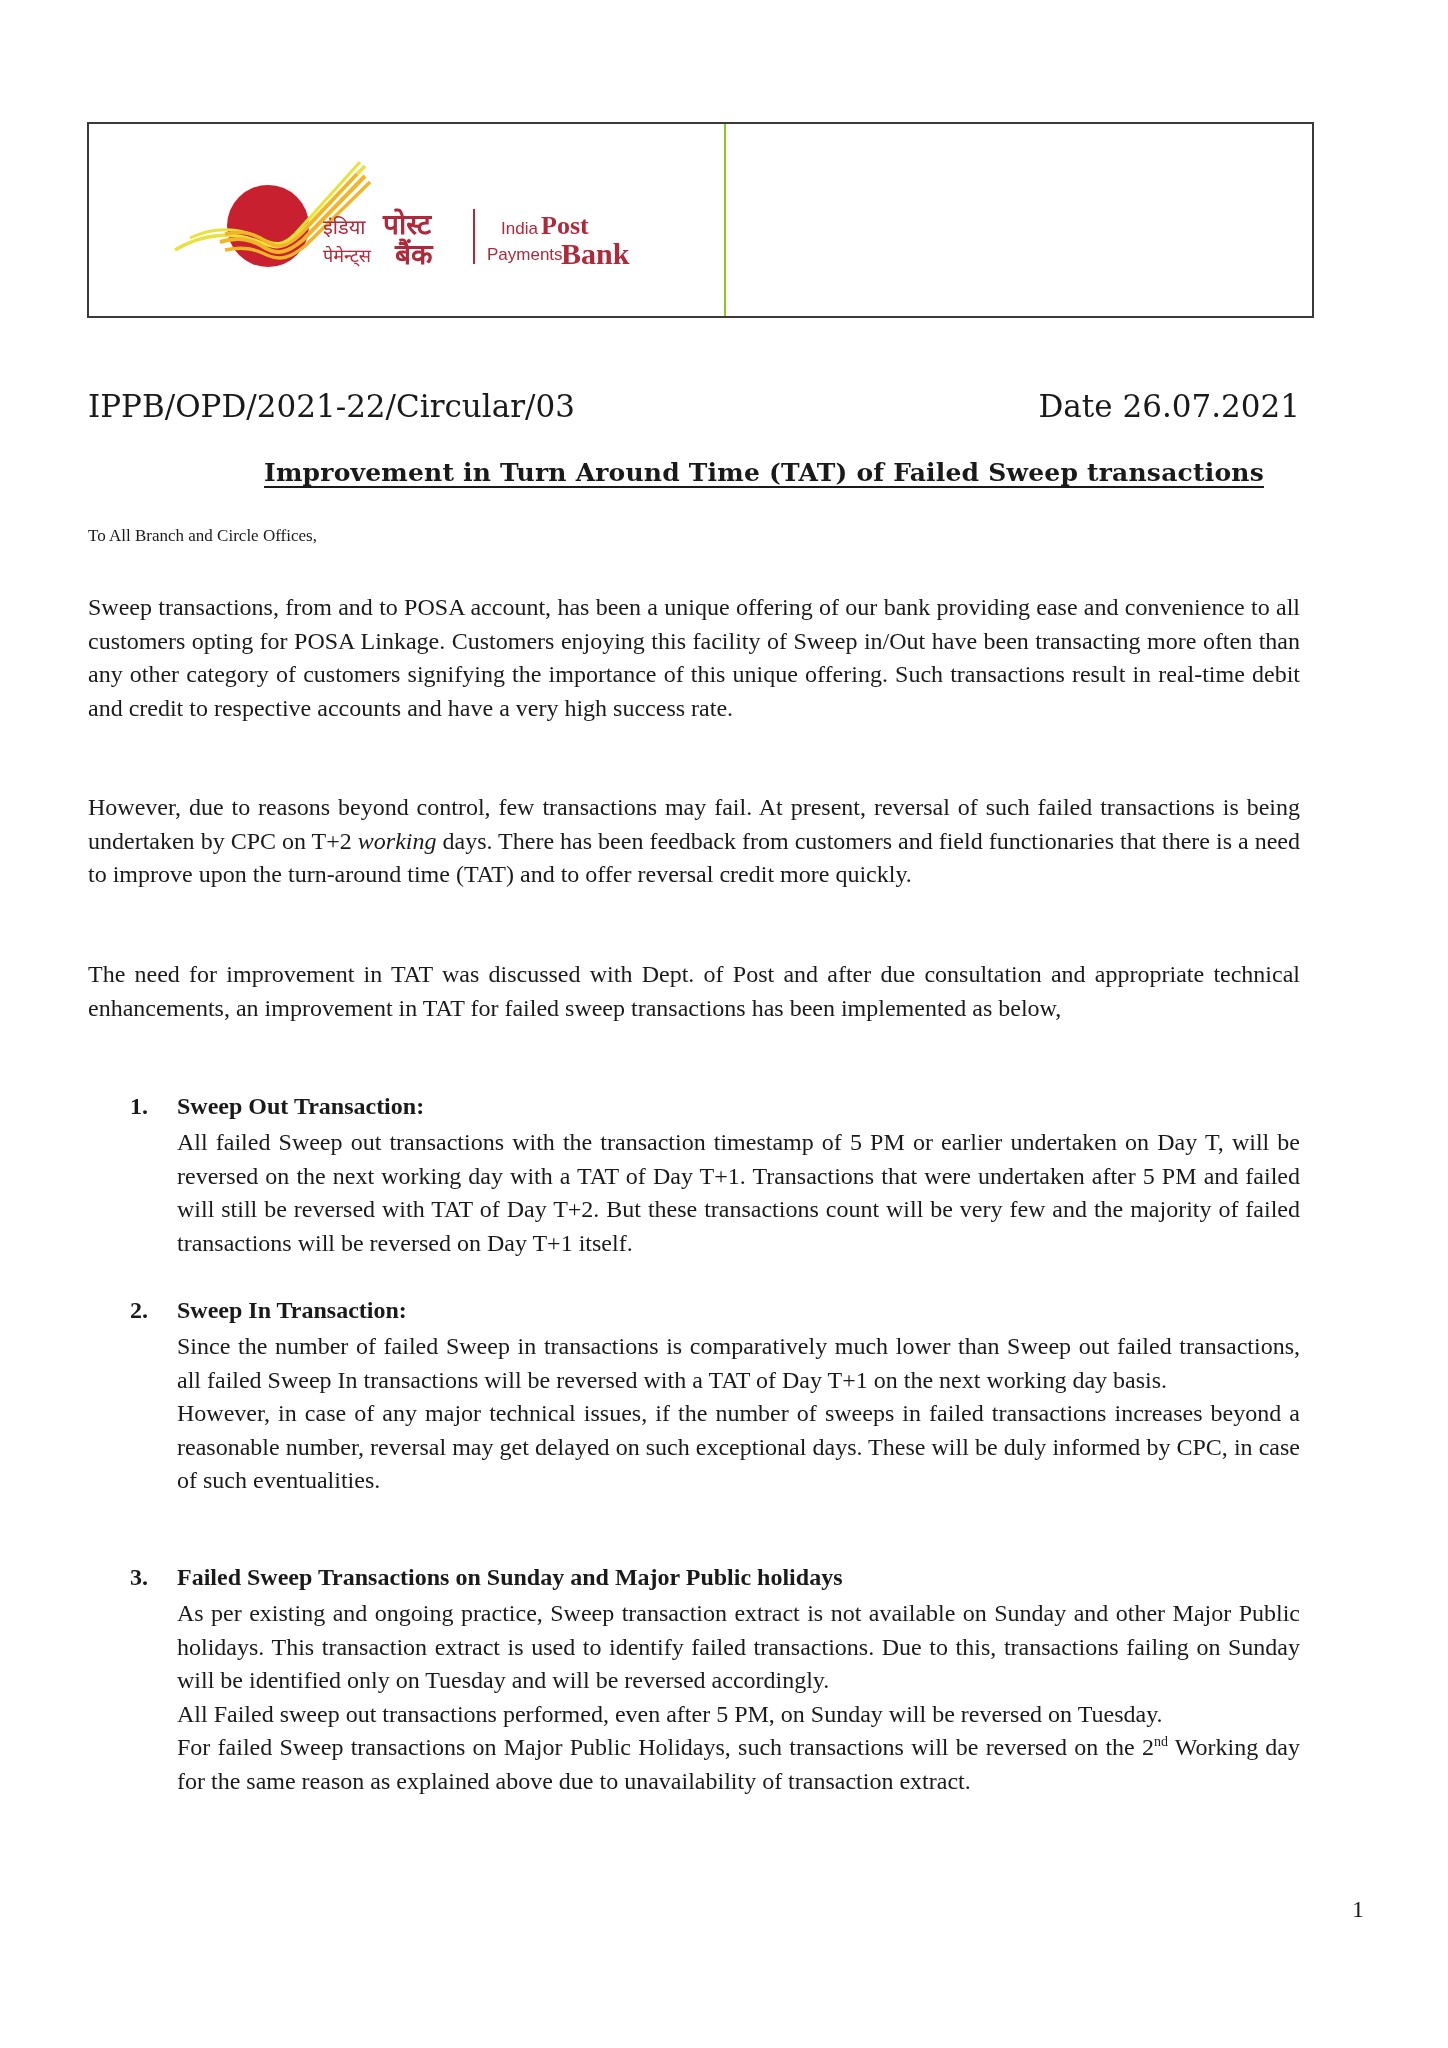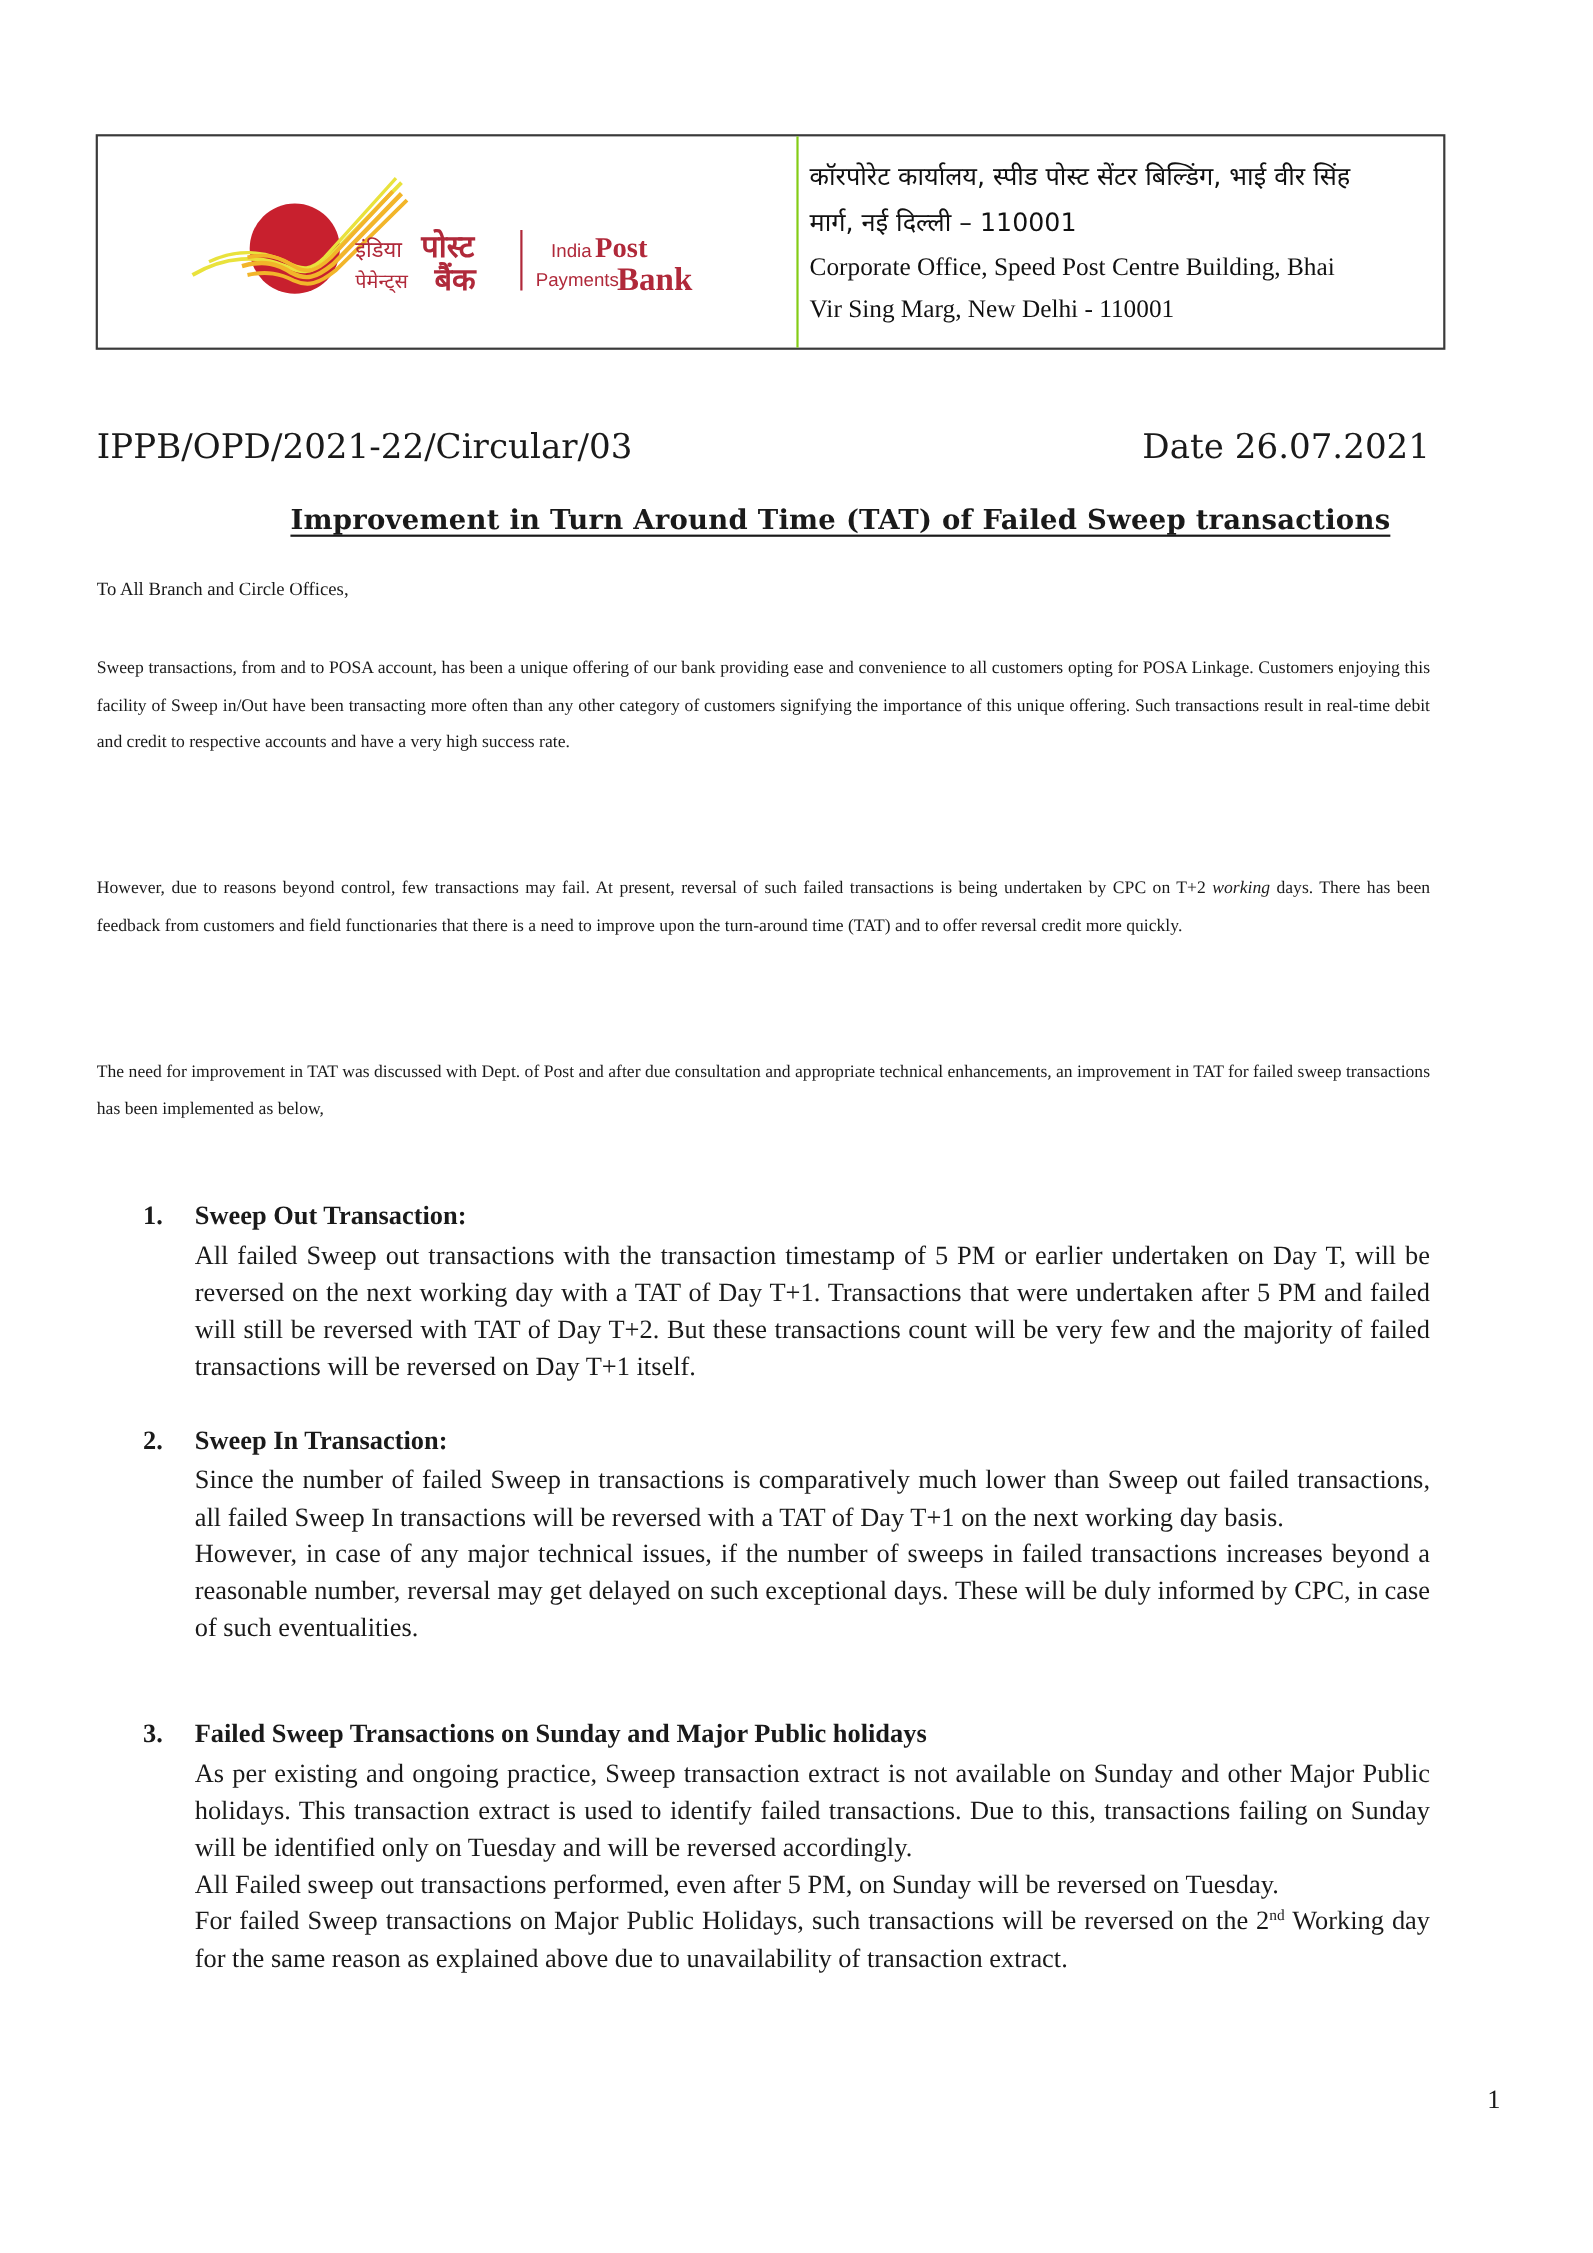--- a/index.html
+++ b/index.html
@@ -37,21 +37,21 @@
     position: absolute; top: 458px; left: 0; width: 1448px; text-align: center; padding-left: 40px;
   }
   .title span {
     font-family: "DejaVu Serif", serif; font-weight: bold; font-size: 25px;
     text-decoration: underline; text-underline-offset: 5px; letter-spacing: 0.2px;
   }
   .salutation {
     position: absolute; top: 526px; left: 88px; font-size: 17px;
   }
   .para {
-    position: absolute; left: 88px; width: 1212px; font-size: 16px; line-height: 33.5px;
+    position: absolute; left: 88px; width: 1212px; font-size: 24px; line-height: 33.5px;
     text-align: justify; margin: 0;
   }
   .para i { font-style: italic; }
   .list {
     position: absolute; left: 130px; width: 1170px;
   }
   .list-item { position: absolute; left: 0; width: 1170px; }
   .list-num {
     position: absolute; left: 0; top: 0; font-weight: bold; font-size: 24px;
   }
@@ -87,26 +87,20 @@
       <text x="158" y="80" fill="#B0293A" font-family="DejaVu Sans, sans-serif" font-size="20">इंडिया</text>
       <text x="218" y="80" fill="#B0293A" font-family="DejaVu Sans, sans-serif" font-size="28" font-weight="bold">पोस्ट</text>
       <text x="158" y="108" fill="#B0293A" font-family="DejaVu Sans, sans-serif" font-size="18">पेमेन्ट्स</text>
       <text x="230" y="110" fill="#B0293A" font-family="DejaVu Sans, sans-serif" font-size="28" font-weight="bold">बैंक</text>
 
       <text x="336" y="80" fill="#B0293A" font-family="Liberation Sans, sans-serif" font-size="17">India</text>
       <text x="376" y="80" fill="#B0293A" font-family="Liberation Serif, serif" font-size="26" font-weight="bold">Post</text>
       <text x="322" y="106" fill="#B0293A" font-family="Liberation Sans, sans-serif" font-size="17">Payments</text>
       <text x="396" y="110" fill="#B0293A" font-family="Liberation Serif, serif" font-size="30" font-weight="bold">Bank</text>
     </svg>
-  </div>
-  <div class="address-cell">
-    <div class="addr-hi">कॉरपोरेट कार्यालय, स्पीड पोस्ट सेंटर बिल्डिंग, भाई वीर सिंह</div>
-    <div class="addr-hi">मार्ग, नई दिल्ली – 110001</div>
-    <div class="addr-en">Corporate Office,  Speed Post Centre Building, Bhai</div>
-    <div class="addr-en">Vir Sing Marg, New Delhi - 110001</div>
   </div>
 </div>
 
 <div class="ref-line">
   <span>IPPB/OPD/2021-22/Circular/03</span>
   <span>Date 26.07.2021</span>
 </div>
 
 <div class="title">
   <span>Improvement in Turn Around Time (TAT) of Failed Sweep transactions</span>

